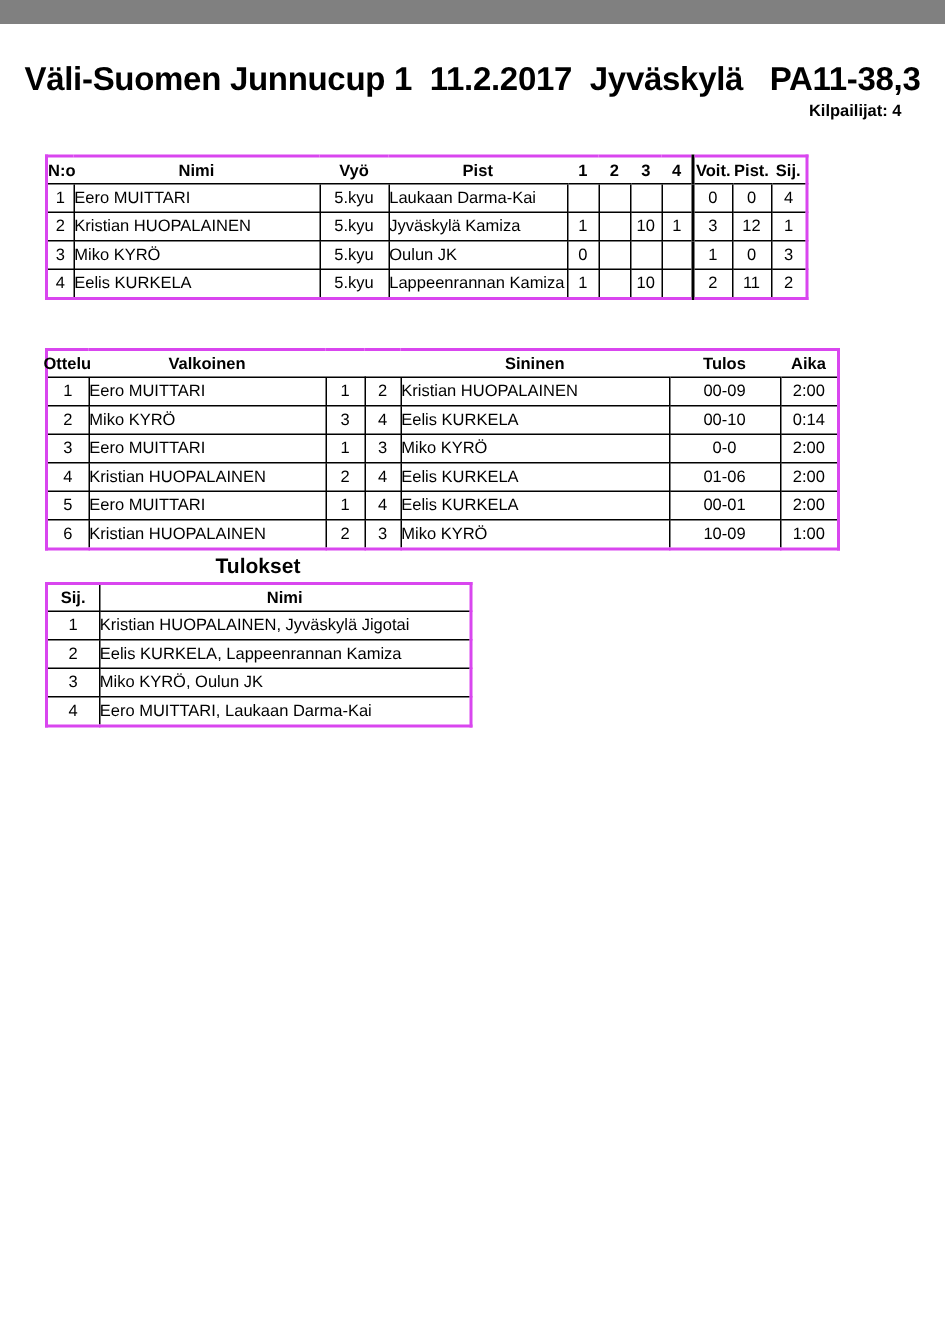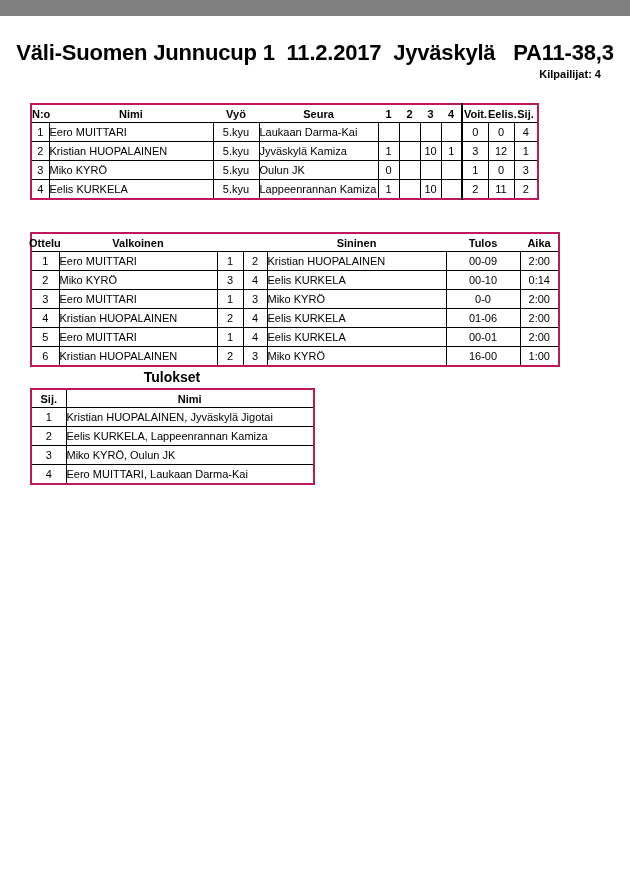--- a/index.html
+++ b/index.html
@@ -20,21 +20,21 @@
   .section-heading {
     position:absolute; width:200px; text-align:center;
     font-size:14px; font-weight:bold;
   }
   #heading-kilpailijat { top:65px;  left:145px; }
   #heading-ottelut     { top:196px; left:196px; }
   #heading-tulokset    { top:353px; left:72px;  }
 
   table.doc-table {
     position:absolute; border-collapse:collapse; table-layout:fixed;
-    border:2px solid #be185d; background:#fff;padding-left:42px;
+    border:2px solid #d946ef; background:#fff;padding-left:42px;
   }
   #competitors-table { left:30px; top:87px;  width:508px; }
   #matches-table     { left:30px; top:216px; width:530px; }
   #results-table     { left:30px; top:372px; width:285px; }
 
   table.doc-table td {
     border:1px solid #000; font-size:11px; height:18px;
     padding:0; overflow:visible; white-space:nowrap; vertical-align:middle;
   }
   table.doc-table thead td {
@@ -68,27 +68,27 @@
         <col style="width:21px">
       <col style="width:26px">
         <col style="width:26px">
         <col style="width:24px">
     </colgroup>
     <thead>
       <tr>
         <td class="hdr-edge">N:o</td>
         <td class="ctr">Nimi</td>
         <td class="ctr">Vyö</td>
-        <td class="ctr">Seura</td>
+        <td class="ctr">Pist</td>
         <td class="ctr">1</td>
         <td class="ctr">2</td>
         <td class="ctr">3</td>
         <td class="ctr">4</td>
         <td class="ctr thick-l">Voit.</td>
-        <td class="ctr">Eelis.</td>
+        <td class="ctr">Pist.</td>
         <td class="ctr">Sij.</td>
       </tr>
     </thead>
     <tbody>
       <tr>
         <td class="ctr">1</td>
         <td class="lft">Eero MUITTARI</td>
         <td class="ctr">5.kyu</td>
         <td class="lft">Laukaan Darma-Kai</td>
         <td class="ctr"></td>
@@ -207,21 +207,21 @@
         <td class="lft">Eelis KURKELA</td>
         <td class="ctr">00-01</td>
         <td class="ctr">2:00</td>
       </tr>
       <tr>
         <td class="ctr">6</td>
         <td class="lft">Kristian HUOPALAINEN</td>
         <td class="ctr">2</td>
         <td class="ctr">3</td>
         <td class="lft">Miko KYRÖ</td>
-        <td class="ctr">16-00</td>
+        <td class="ctr">10-09</td>
         <td class="ctr">1:00</td>
       </tr>
     </tbody>
   </table>
 
   <div class="section-heading" id="heading-tulokset">Tulokset</div>
 
   <table class="doc-table" id="results-table">
     <colgroup>
       <col style="width:35px">

